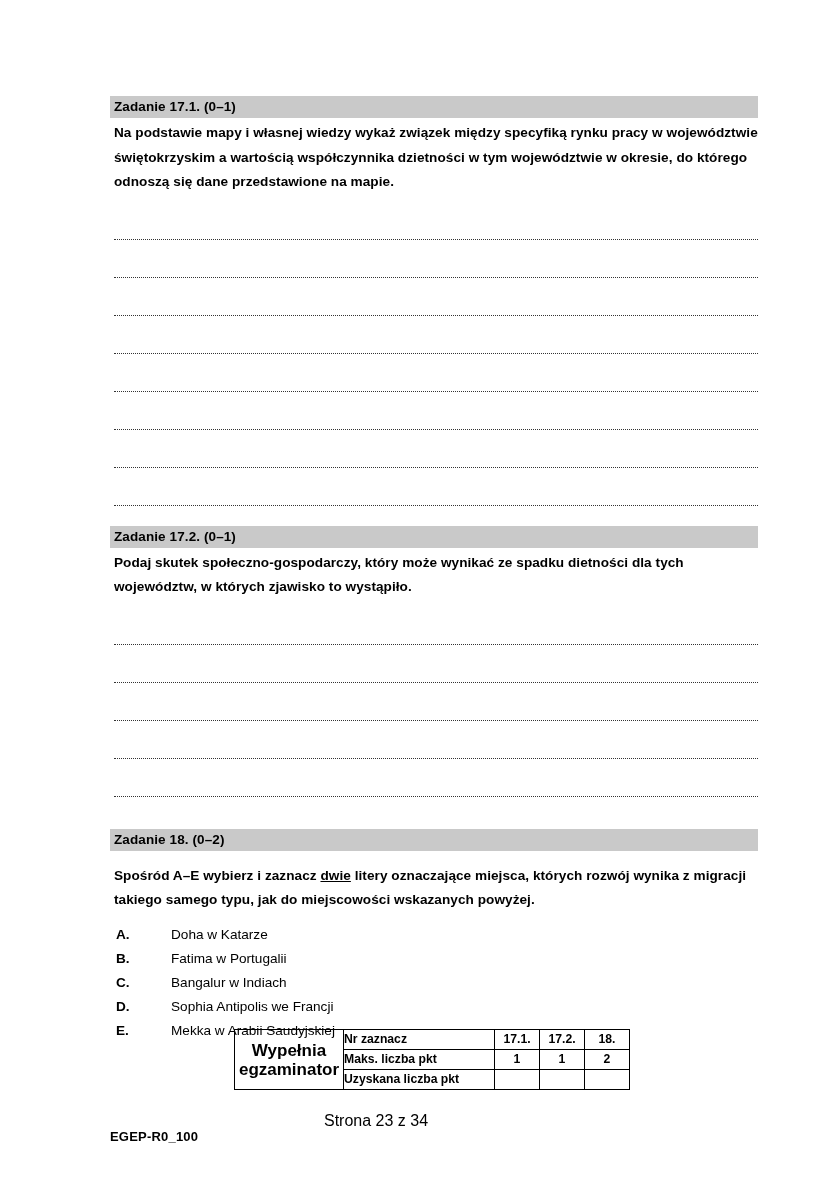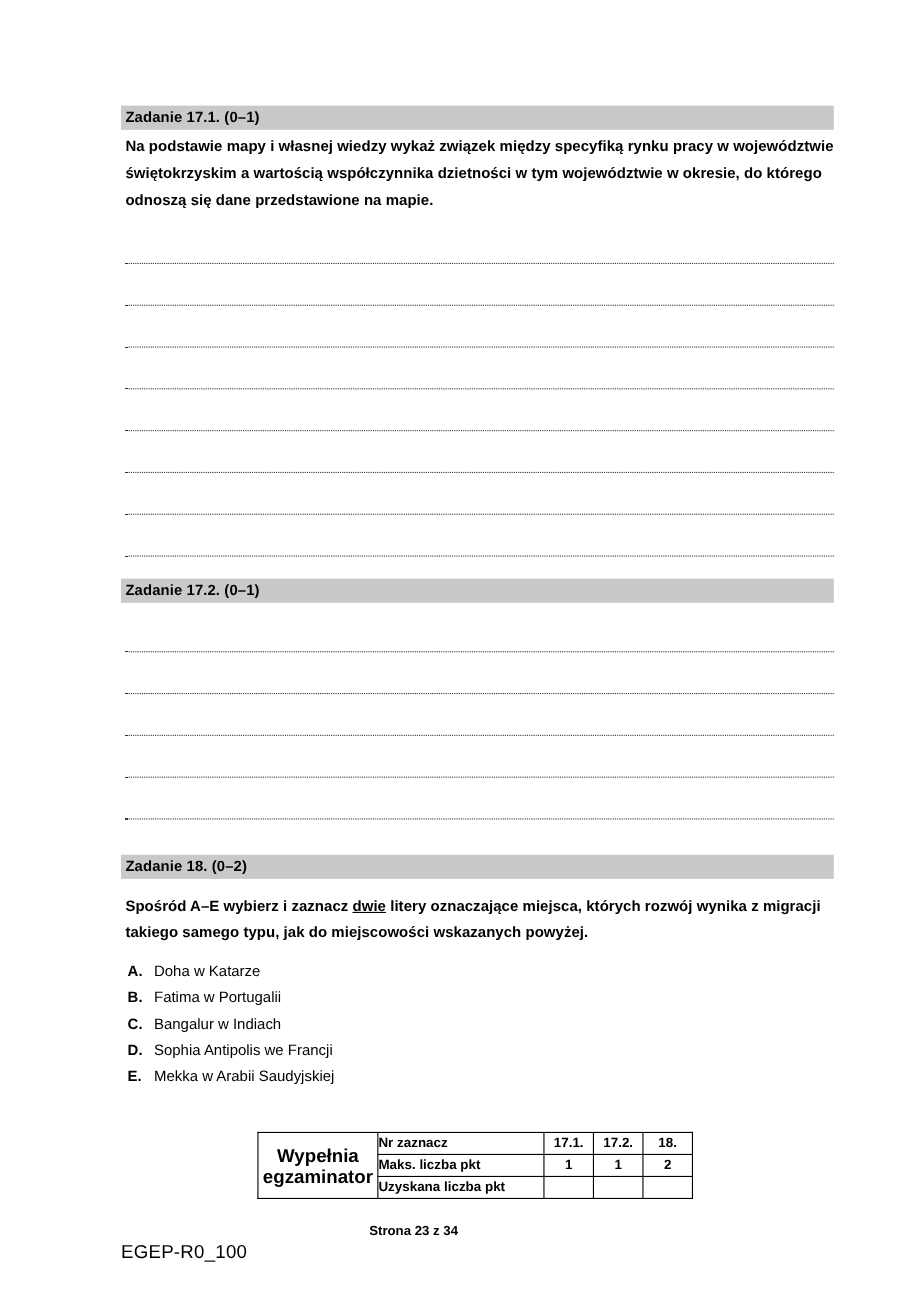--- a/index.html
+++ b/index.html
@@ -82,20 +82,21 @@
     height: 24px;
     font-size: 13.6px;
   }
   .option-letter {
     font-weight: bold;
     width: 24px;
     flex: 0 0 24px;
   }
   .option-text {
     font-weight: normal;
+    margin-left: 31px;
   }
 
   
   .score-wrap {
     position: absolute;
     left: 222px;
     top: 1029px;
   }
   table.score {
     border-collapse: collapse;
@@ -127,32 +128,32 @@
   td.blankcell {
     width: 44px;
   }
   td.tall { height: 25px; line-height: 25px; }
 
   
   .footer-code {
     position: absolute;
     left: 98px;
     top: 1129px;
-    font-size: 17px;
-    font-weight: normal;
+    font-size: 13px;
+    font-weight: bold;
     letter-spacing: 0.2px;
   }
   .footer-page {
     position: absolute;
     left: 0;
     top: 1112px;
     width: 728px;
     text-align: center;
-    font-size: 12px;
-    font-weight: bold;
+    font-size: 16px;
+    font-weight: normal;
   }
 </style>
 </head>
 <body>
 
 <div class="page">
 
   <div class="content">
 
     <div class="task-bar">Zadanie 17.1. (0–1)</div>
@@ -167,20 +168,21 @@
       <div class="dotline"></div>
       <div class="dotline"></div>
       <div class="dotline"></div>
       <div class="dotline"></div>
       <div class="dotline"></div>
     </div>
 
     <div class="gap-sm"></div>
 
     <div class="task-bar">Zadanie 17.2. (0–1)</div>
+    <div class="task-body bold">Podaj skutek społeczno-gospodarczy, który może wynikać ze spadku dietności dla tych województw, w których zjawisko to wystąpiło.</div>
 
     <div class="gap-md"></div>
 
     <div class="lines">
       <div class="dotline"></div>
       <div class="dotline"></div>
       <div class="dotline"></div>
       <div class="dotline"></div>
       <div class="dotline"></div>
     </div>

